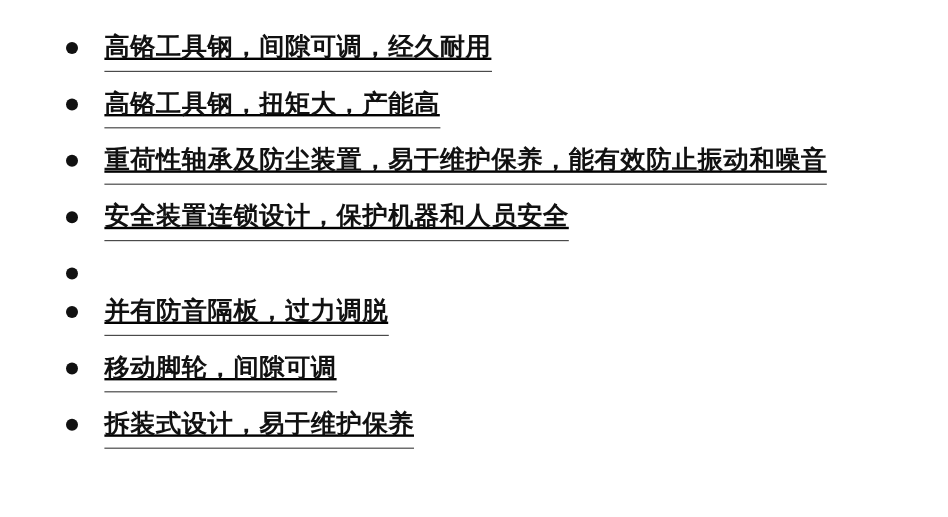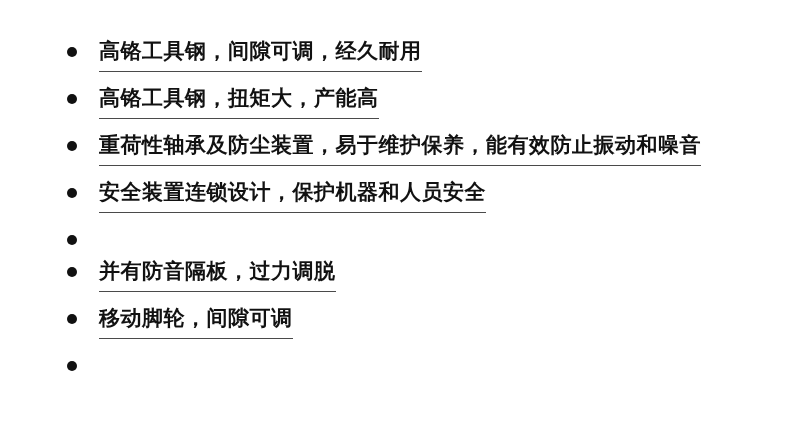--- a/index.html
+++ b/index.html
@@ -15,22 +15,23 @@
   }
   .page {
     box-sizing: border-box;
     width: 790px;
     height: 431px;
     padding: 26px 20px 0 55px;
     background: #ffffff;
   }
   ul.feature-list {
     list-style: none;
-    margin: 12px;
+    margin: 0;
     padding: 0;
+    text-decoration: underline;
   }
   li.feature-item {
     display: flex;
     align-items: flex-start;
     margin-bottom: 13px;
   }
   .bullet {
     flex: 0 0 auto;
     width: 10px;
     height: 10px;
@@ -85,16 +86,17 @@
       <span class="feature-text">并有防音隔板，过力调脱</span>
     </li>
 
     <li class="feature-item">
       <span class="bullet"></span>
       <span class="feature-text">移动脚轮，间隙可调</span>
     </li>
 
     <li class="feature-item">
       <span class="bullet"></span>
+      <span class="feature-text">拆装式设计，易于维护保养</span>
     </li>
 
   </ul>
 </div>
 
 </body></html>

